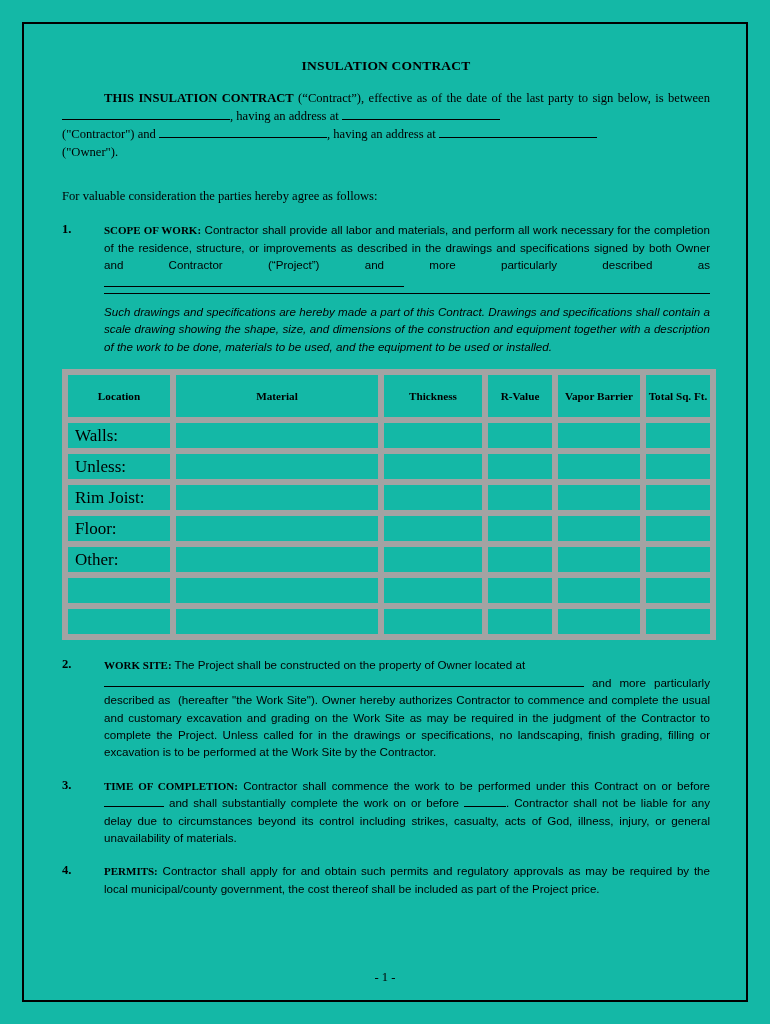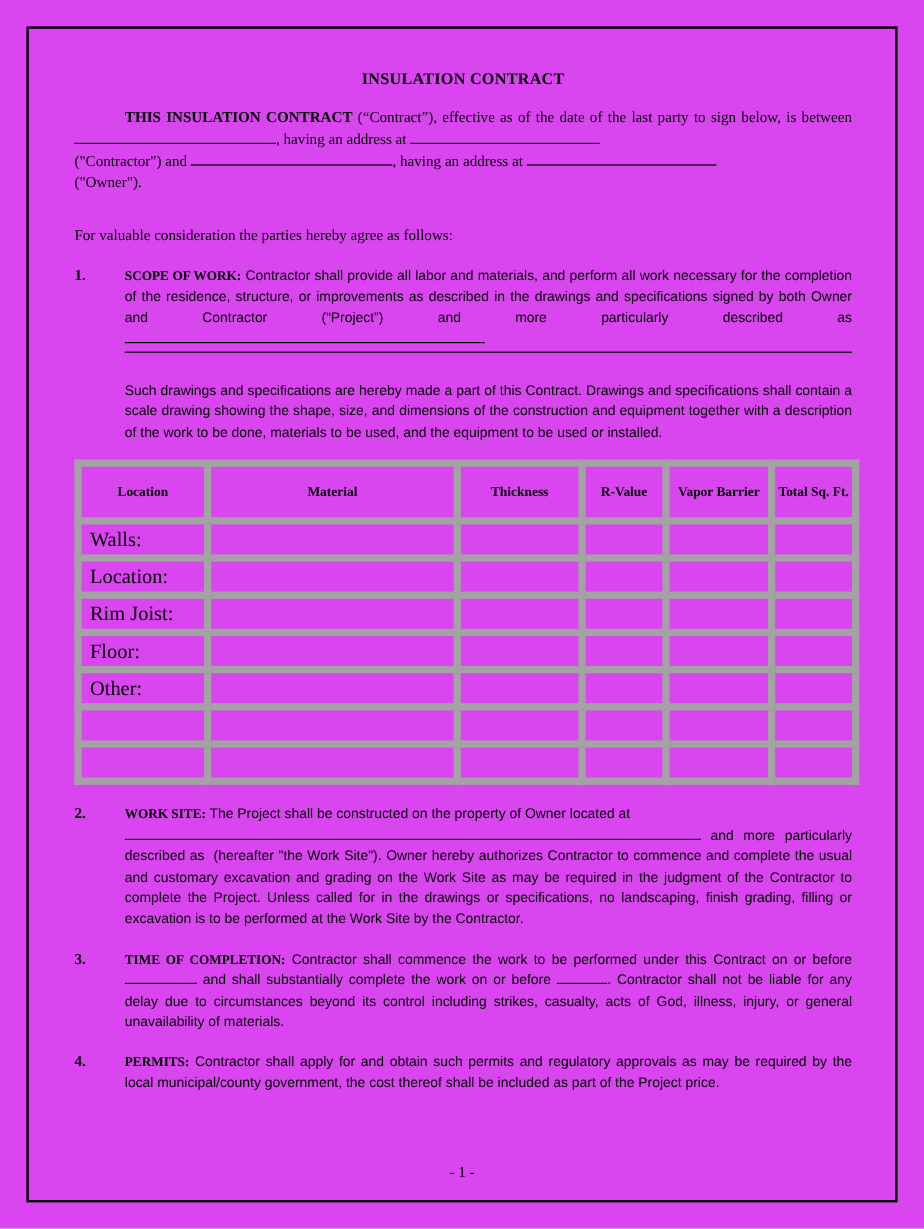--- a/index.html
+++ b/index.html
@@ -11,21 +11,21 @@
     width: 770px;
     height: 1024px;
     font-family: "Liberation Serif", serif;
     color: #000000;
   }
   .page {
     position: relative;
     width: 770px;
     height: 1024px;
     box-sizing: border-box;
-    background: #d946ef;
+    background: #14b8a6;
   }
   .page-border {
     position: absolute;
     left: 22px;
     top: 22px;
     width: 726px;
     height: 980px;
     border: 2px solid #000000;
     box-sizing: border-box;
   }
@@ -81,21 +81,22 @@
     font-size: 11.6px;
     line-height: 1.5;
     text-align: justify;
   }
   .sec-head {
     font-family: Liberation Serif, serif;
     font-weight: bold;
     font-size: 11px;
   }
   .sec-sub {
-    margin-top: 23px;
+    margin-top: 9px;
+    font-style: italic;
   }
   .blankline {
     display: block;
     border-bottom: 1px solid #000;
     height: 0;
     margin: 2px 0 0 0;
     width: 100%;
   }
   table.ins-table {
     border-collapse: collapse;
@@ -190,21 +191,21 @@
       <tbody>
         <tr>
           <td class="label">Walls:</td>
           <td></td>
           <td></td>
           <td></td>
           <td></td>
           <td></td>
         </tr>
         <tr>
-          <td class="label">Location:</td>
+          <td class="label">Unless:</td>
           <td></td>
           <td></td>
           <td></td>
           <td></td>
           <td></td>
         </tr>
         <tr>
           <td class="label">Rim Joist:</td>
           <td></td>
           <td></td>

